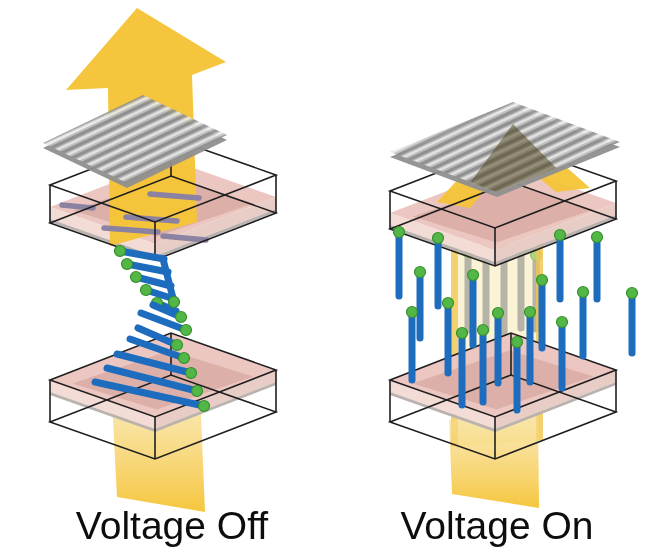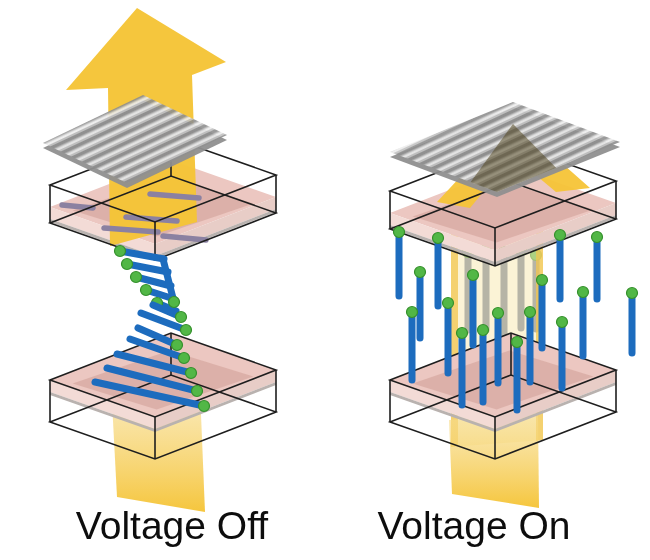--- a/index.html
+++ b/index.html
@@ -6,21 +6,21 @@
   .canvas{
     width:650px;height:560px;position:relative;background:#ffffff;
     font-family:"Liberation Sans",sans-serif;overflow:hidden;
   }
   svg{position:absolute;left:0;top:0;}
   .label{
     position:absolute;top:504px;width:232px;text-align:center;
     font-size:39px;color:#0d0d0d;font-weight:400;
   }
   #label-left{left:56px;}
-  #label-right{left:358px;}
+  #label-right{left:381px;}
 </style>
 </head>
 <body>
 
 <div class="canvas">
   <svg id="diagram-svg" width="650" height="560" viewBox="0 0 650 560">
     <defs id="svg-defs">
       <pattern id="stripePat" width="9" height="9" patternUnits="userSpaceOnUse" patternTransform="rotate(-25)">
         <rect width="9" height="9" fill="#C2C2C2"></rect>
         <rect width="9" height="3.4" y="1" fill="#8F8F8F"></rect>

